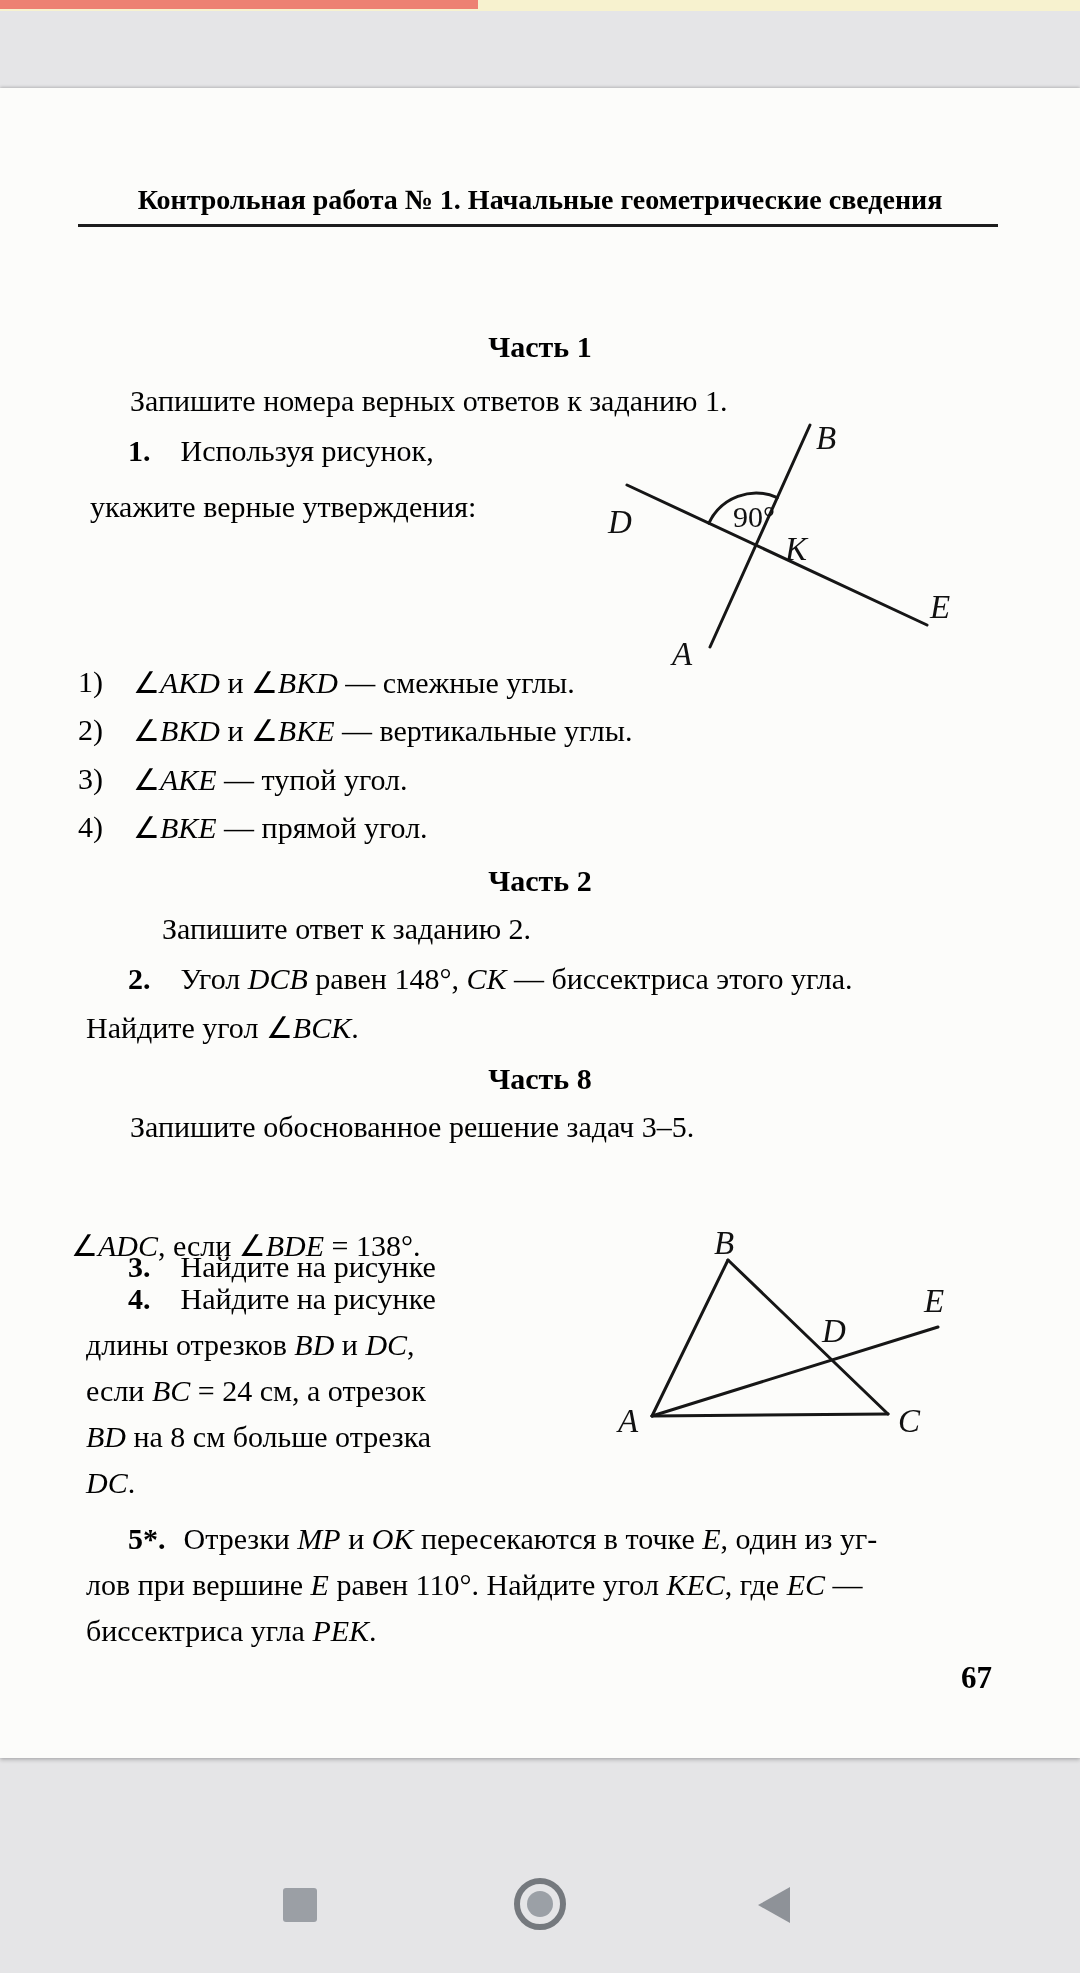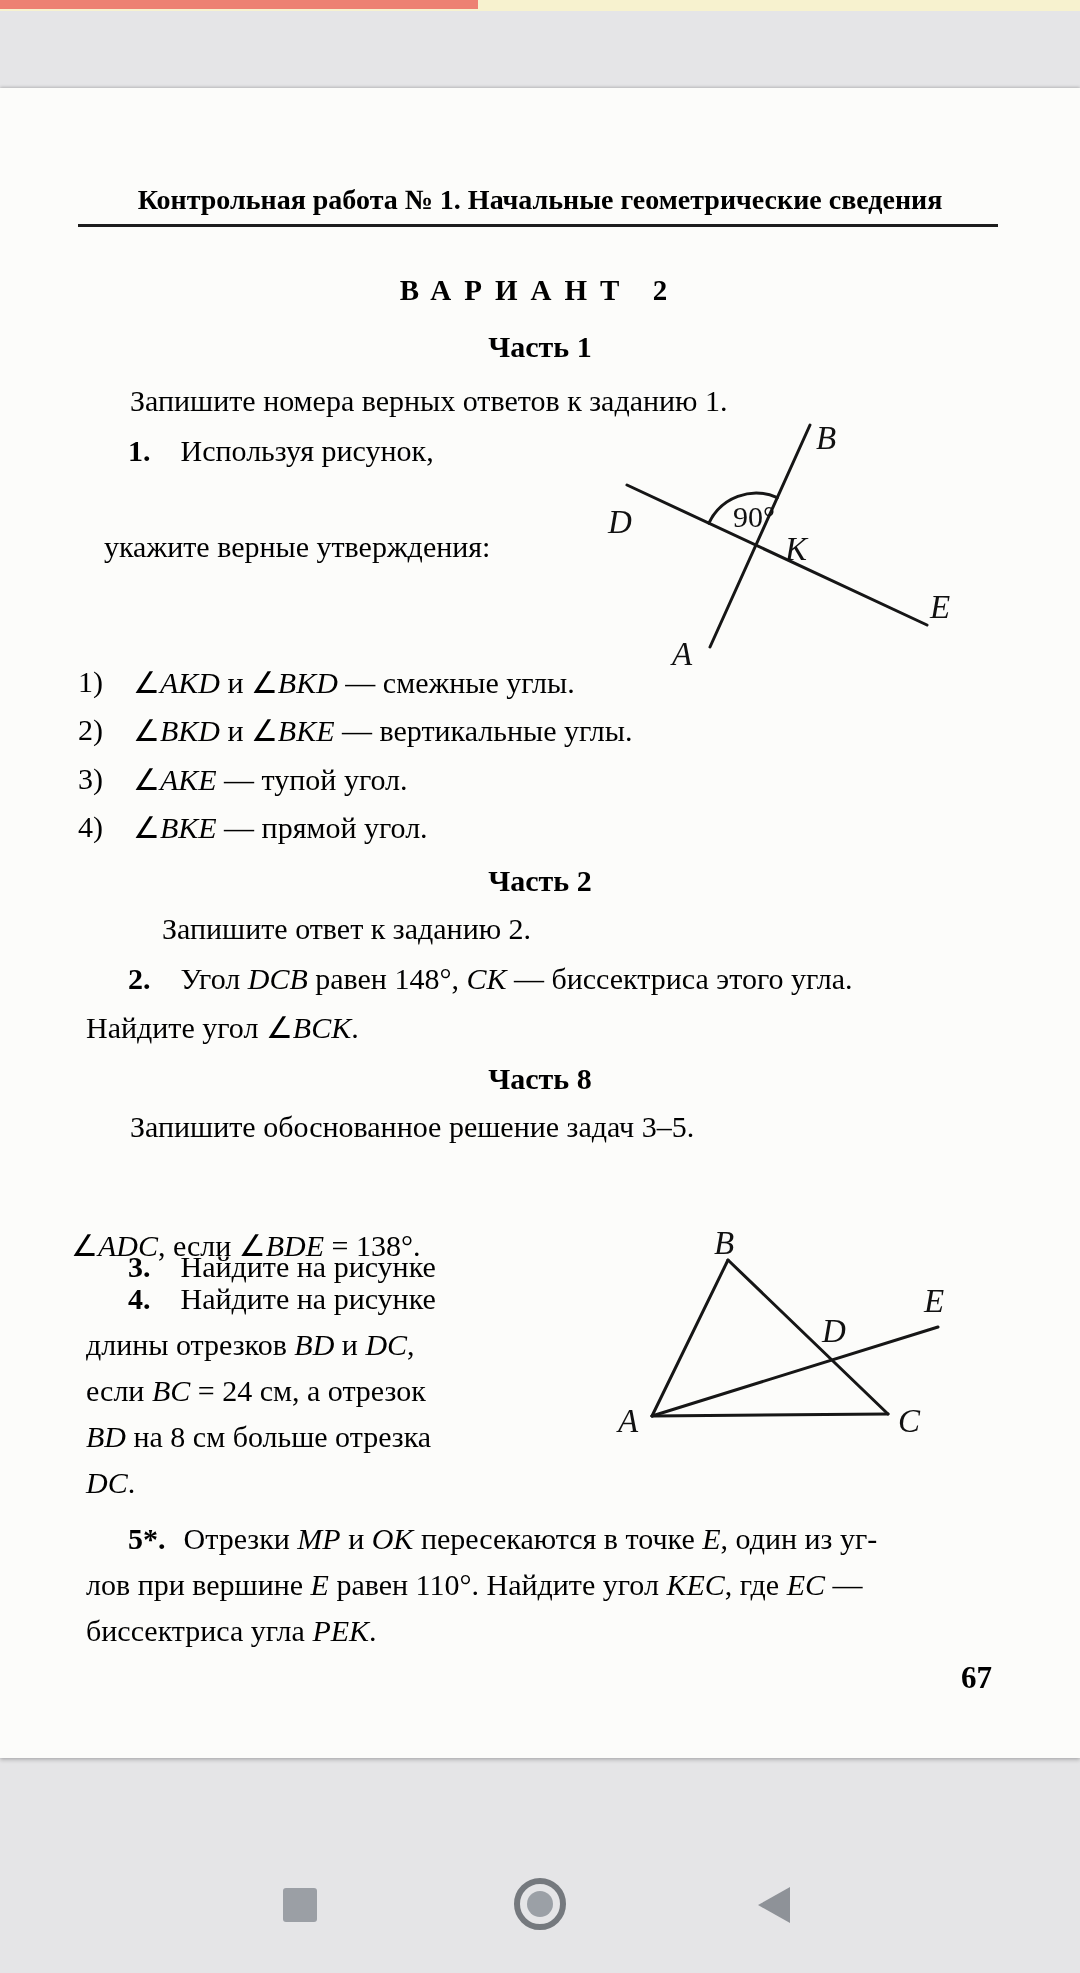--- a/index.html
+++ b/index.html
@@ -38,30 +38,29 @@
 <div class="screen">
 
   <div class="topstrip"></div>
   <div class="topaccent"></div>
 
   <div class="page">
 
     <div class="abs center h-title" style="top:96px;">Контрольная работа № 1. Начальные геометрические сведения</div>
     <div class="abs rule" style="top:136px;left:78px;width:920px;"></div>
 
-    <div class="abs center variant" style="top:186px;">ВАРИАНТ 2</div>
 
     <div class="abs center part" style="top:242px;">Часть 1</div>
 
     <div class="abs instr" style="top:296px;left:130px;">Запишите номера верных ответов к заданию 1.</div>
 
     <div class="abs bodyline" style="top:346px;left:128px;">
       <span class="tasknum">1.</span><span>Используя рисунок,</span>
     </div>
-    <div class="abs bodyline" style="top:402px;left:104px;margin-top:40px;">укажите верные утверждения:</div>
+    <div class="abs bodyline" style="top:402px;left:90px;">укажите верные утверждения:</div>
 
     <svg class="abs fig" style="top:327px;left:600px;" width="400" height="260" viewBox="0 0 400 260">
       <line x1="110" y1="232" x2="210" y2="10"></line>
       <line x1="27" y1="70" x2="327" y2="210"></line>
       <path d="M 108.9 108.1 A 52 52 0 0 1 177.3 82.6"></path>
       <text class="anglabel" x="133" y="112">90°</text>
       <text class="ptlabel" x="216" y="34">B</text>
       <text class="ptlabel" x="8" y="118">D</text>
       <text class="ptlabel" x="185" y="145">K</text>
       <text class="ptlabel" x="72" y="250">A</text>

